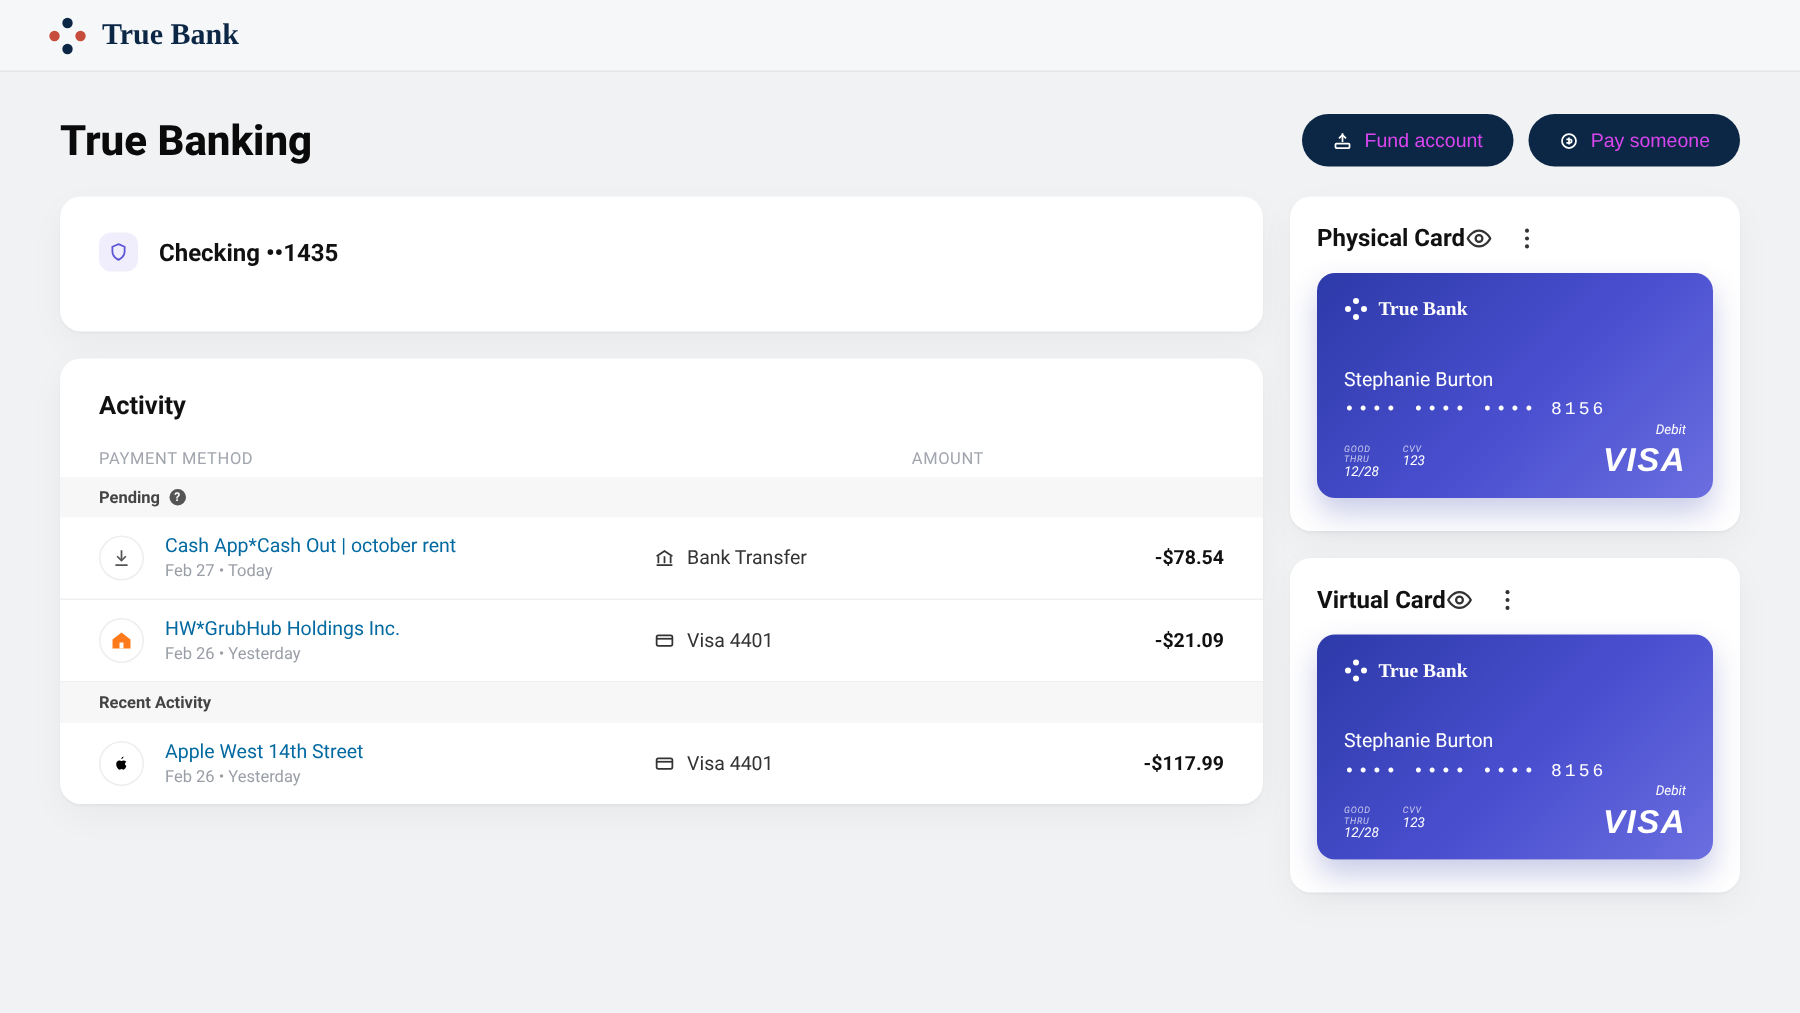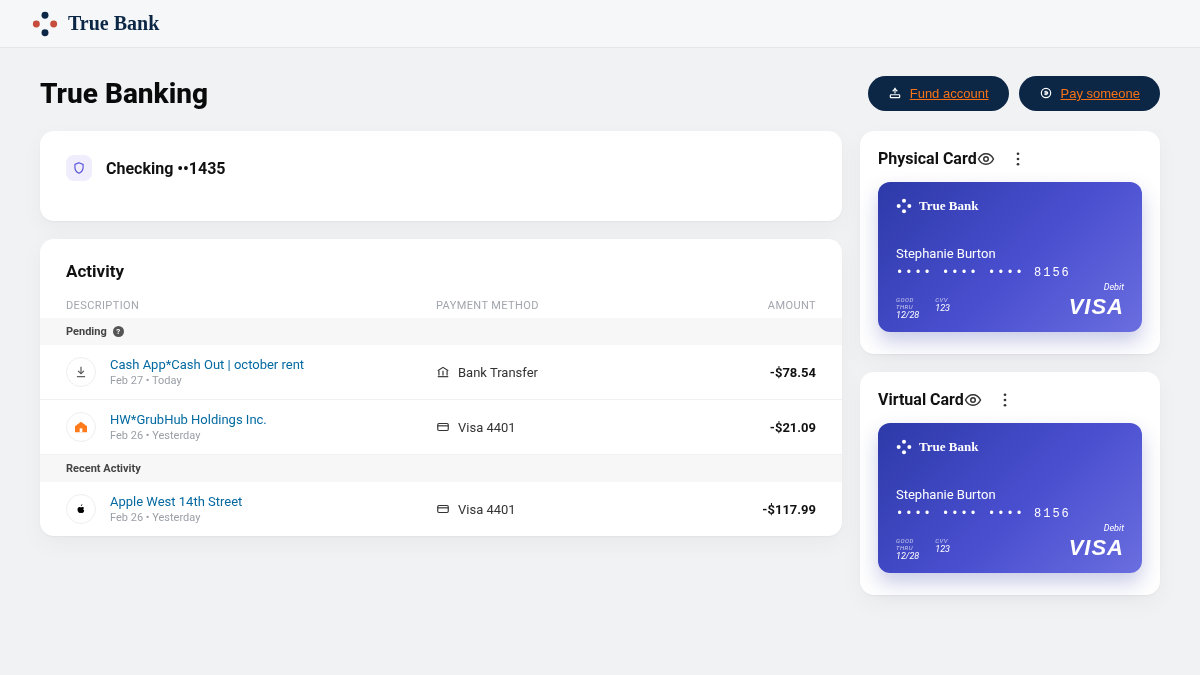--- a/index.html
+++ b/index.html
@@ -24,24 +24,23 @@
   .brand-name { font-family: Georgia, "Times New Roman", serif; font-size: 20px; color:#0c2746; font-weight:600;}
   .logo-svg { width:26px; height:26px; }
   
   .header-row {
     display:flex; justify-content:space-between; align-items:center;
     padding: 28px 40px 20px 40px;
   }
   .page-title { font-size:28px; font-weight:800; color:#0a0a0a; }
   .actions { display:flex; gap:10px; }
   .btn {
-    background:#0c2746; color:#f97316; border:none; border-radius:22px;
-    padding: 10px 20px; font-size:13px; display:flex; align-items:flex-start; gap:8px;
+    background:#0c2746; color:#d946ef; border:none; border-radius:22px;
+    padding: 10px 20px; font-size:13px; display:flex; align-items:flex-end; gap:8px;
     cursor:pointer;
-    text-decoration:underline;
   }
   .btn .ico { width:14px; height:14px; }
   
   .main {
     display:grid;
     grid-template-columns: 1fr 300px;
     gap: 18px;
     padding: 0 40px;
   }
   .card {
@@ -162,21 +161,20 @@
             <path d="M12 3l7 3v5c0 5-3 8-7 10-4-2-7-5-7-10V6l7-3z"></path>
           </svg>
         </div>
         <div class="acct-name">Checking ••1435</div>
       </div>
     </div>
 
     <div class="card activity-panel">
       <div class="activity-title">Activity</div>
       <div class="tbl-head">
-        <div>DESCRIPTION</div>
         <div>PAYMENT METHOD</div>
         <div class="amt">AMOUNT</div>
       </div>
 
       <div class="group-head">
         <span>Pending</span>
         <span class="info">?</span>
       </div>
 
       <div class="row">

